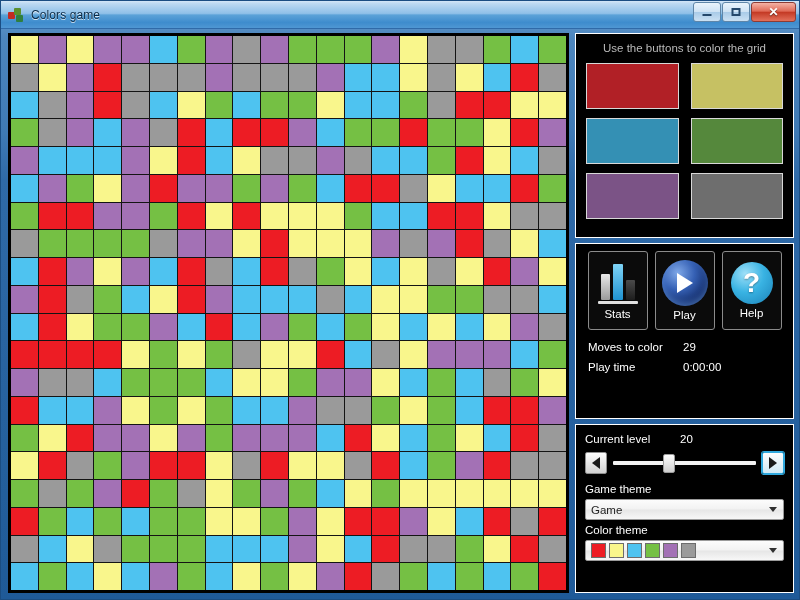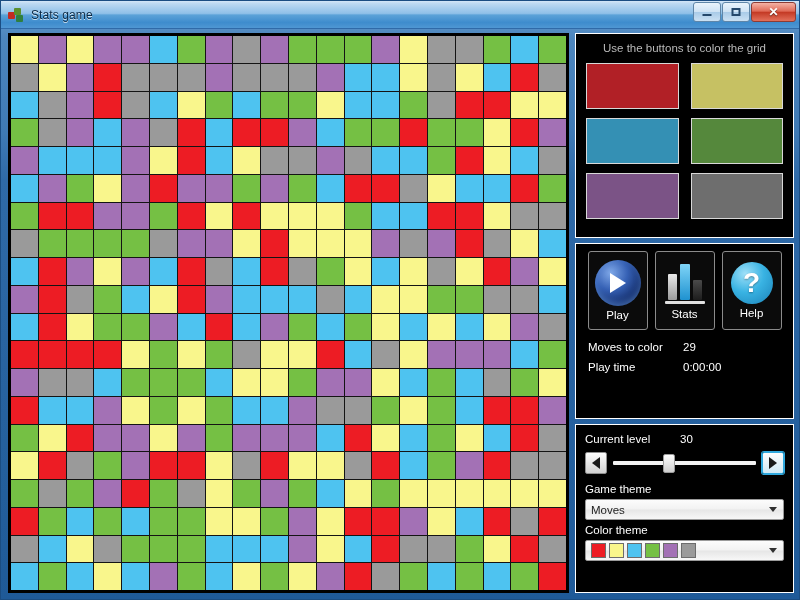--- a/index.html
+++ b/index.html
@@ -137,21 +137,21 @@
 <body>
 
 <div class="window">
 
   <div class="titlebar">
     <div class="title-icon">
       <i class="ti-a"></i>
         <i class="ti-b"></i>
         <i class="ti-c"></i>
     </div>
-    <div class="title-text">Stats game</div>
+    <div class="title-text">Colors game</div>
     <div class="winbtns">
       <div class="wb">
           <span class="g g-min"></span>
         </div>
       <div class="wb">
           <span class="g g-max"></span>
         </div>
       <div class="wb close">
           <span class="g g-close">✕</span>
         </div>
@@ -575,30 +575,30 @@
             <div class="swatch" style="background: rgb(52, 144, 180);"></div>
             <div class="swatch" style="background: rgb(85, 136, 60);"></div>
             <div class="swatch" style="background: rgb(123, 83, 134);"></div>
             <div class="swatch" style="background: rgb(110, 110, 110);"></div>
           </div>
       </div>
 
       <div class="panel panel-stats">
         <div class="actions">
           <div class="act">
-            <div class="icon-play"></div>
-            <div class="lbl">Play</div>
-          </div>
-          <div class="act">
             <div class="icon-stats">
                 <i class="is1"></i>
                 <i class="is2"></i>
                 <i class="is3"></i>
               </div>
             <div class="lbl">Stats</div>
+          </div>
+          <div class="act">
+            <div class="icon-play"></div>
+            <div class="lbl">Play</div>
           </div>
           <div class="act">
             <div class="icon-help">?</div>
             <div class="lbl">Help</div>
           </div>
         </div>
         <div class="statrows">
           <div class="statrow">
             <span class="k">Moves to color</span>
             <span class="v">29</span>
@@ -606,37 +606,37 @@
           <div class="statrow">
             <span class="k">Play time</span>
             <span class="v">0:00:00</span>
           </div>
         </div>
       </div>
 
       <div class="panel panel-settings">
         <div class="lvl-row">
           <span class="k">Current level</span>
-          <span>30</span>
+          <span>20</span>
         </div>
         <div class="slider-row">
           <div class="arrow-btn">
               <span class="tri-l"></span>
             </div>
           <div class="slider">
             <div class="track"></div>
             <div class="thumb" id="thumb" style="left: 35%;"></div>
           </div>
           <div class="arrow-btn focused">
               <span class="tri-r"></span>
             </div>
         </div>
         <div class="field-label">Game theme</div>
         <div class="combo">
-          <span class="txt">Moves</span>
+          <span class="txt">Game</span>
           <span class="caret"></span>
         </div>
         <div class="field-label">Color theme</div>
         <div class="combo">
           <span class="theme-swatches" id="theme-swatches">
               <span style="background: rgb(237, 28, 36);"></span>
               <span style="background: rgb(249, 246, 140);"></span>
               <span style="background: rgb(78, 195, 240);"></span>
               <span style="background: rgb(117, 192, 68);"></span>
               <span style="background: rgb(163, 113, 181);"></span>

